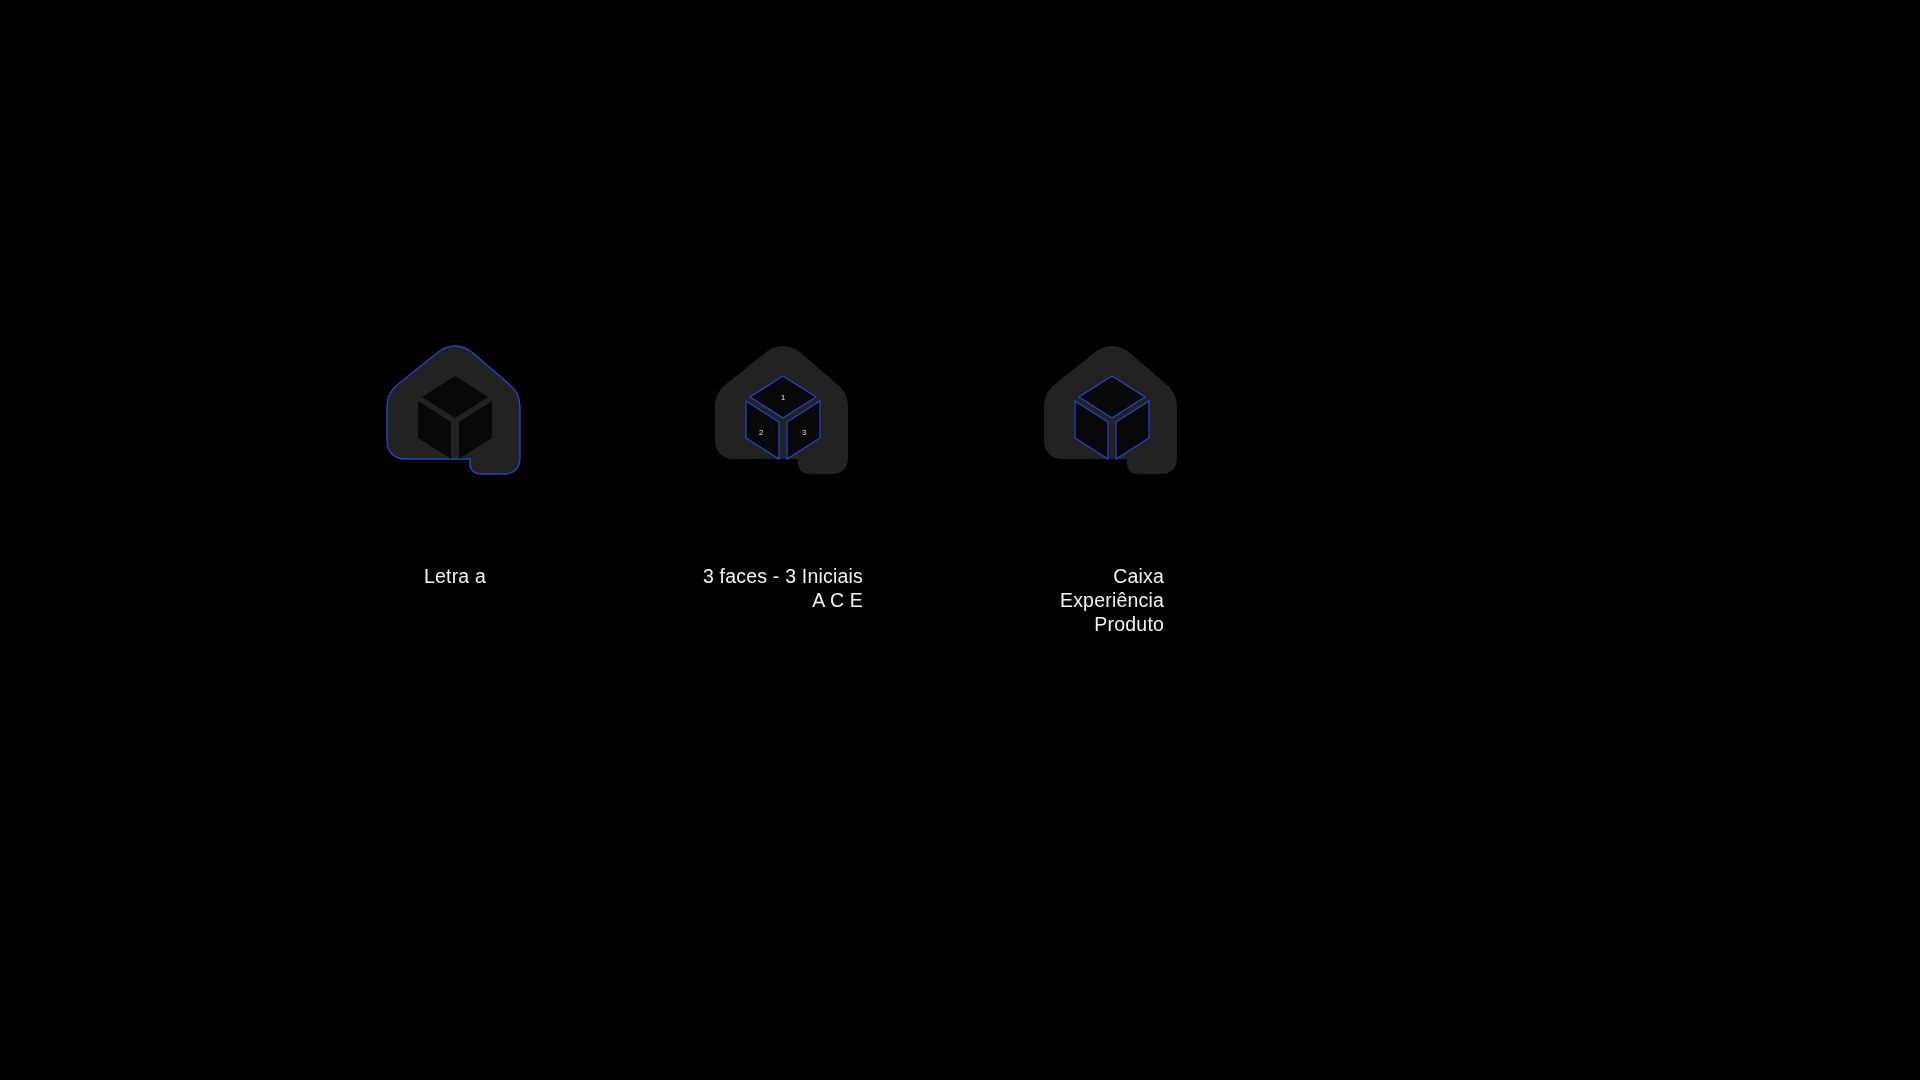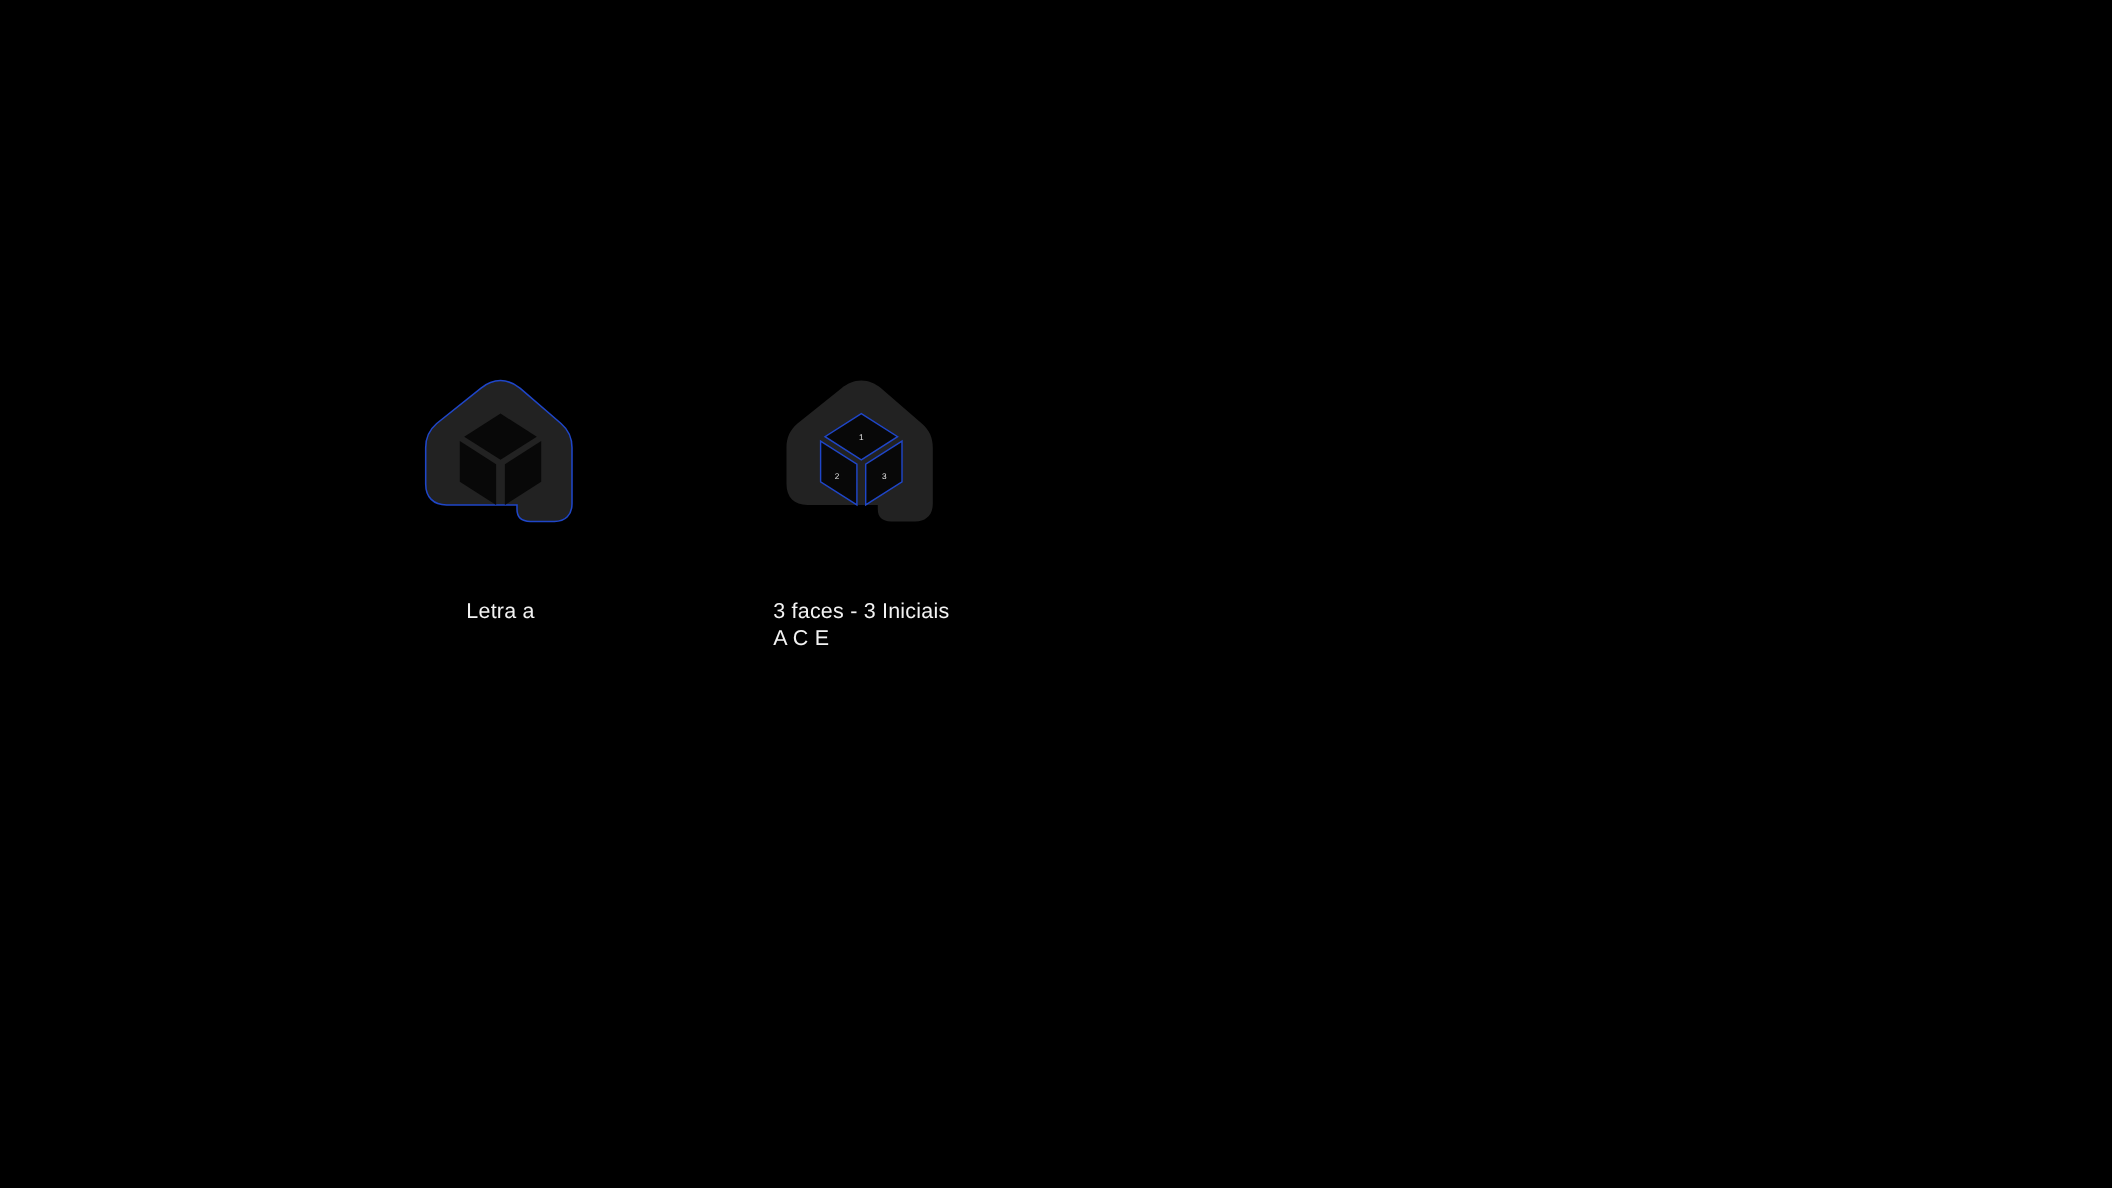--- a/index.html
+++ b/index.html
@@ -45,22 +45,22 @@
     display: block;
   }
   .icon-wrap svg {
     display: block;
     width: 170px;
     height: 160px;
     overflow: visible;
   }
 
   .concept-caption {
-    margin-top: 44px;
-    text-align: left;
+    margin-top: 64px;
+    text-align: right;
     font-size: 19.5px;
     line-height: 24px;
     font-weight: 500;
     color: #f2f2f2;
     letter-spacing: 0.2px;
     white-space: pre-line;
   }
 
   .face-num {
     font-family: "Liberation Sans", "DejaVu Sans", sans-serif;
@@ -130,14 +130,41 @@
         <text class="face-num" x="63" y="95" text-anchor="middle">2</text>
 
         <path d="M 122 61 L 122 98 L 89 119 L 89 82 Z" fill="#080808" stroke="#1f46c8" stroke-width="1.3"></path>
         <text class="face-num" x="106" y="95" text-anchor="middle">3</text>
       </svg>
     </div>
     <div class="concept-caption">3 faces - 3 Iniciais
 A C E</div>
   </div>
 
+  <div class="concept-col col-2">
+    <div class="icon-wrap">
+      <svg viewBox="0 0 170 160" xmlns="http://www.w3.org/2000/svg">
+        <path d="M 85 6
+                 C 92 6 98 9 103 13
+                 L 140 45
+                 C 147 51 150 58 150 67
+                 L 150 118
+                 C 150 128 144 134 134 134
+                 L 112 134
+                 C 104 134 100 130 100 123
+                 L 100 119
+                 L 36 119
+                 C 24 119 17 112 17 100
+                 L 17 67
+                 C 17 58 20 51 27 45
+                 L 67 13
+                 C 72 9 78 6 85 6 Z" fill="#222222" stroke="none"></path>
+        <path d="M 85 36 L 118 57 L 85 78 L 52 57 Z" fill="#080808" stroke="#1f46c8" stroke-width="1.3"></path>
+        <path d="M 48 61 L 81 82 L 81 119 L 48 98 Z" fill="#080808" stroke="#1f46c8" stroke-width="1.3"></path>
+        <path d="M 122 61 L 122 98 L 89 119 L 89 82 Z" fill="#080808" stroke="#1f46c8" stroke-width="1.3"></path>
+      </svg>
+    </div>
+    <div class="concept-caption">Caixa
+Experiência
+Produto</div>
+  </div>
 
 </div>
 
 </body></html>

